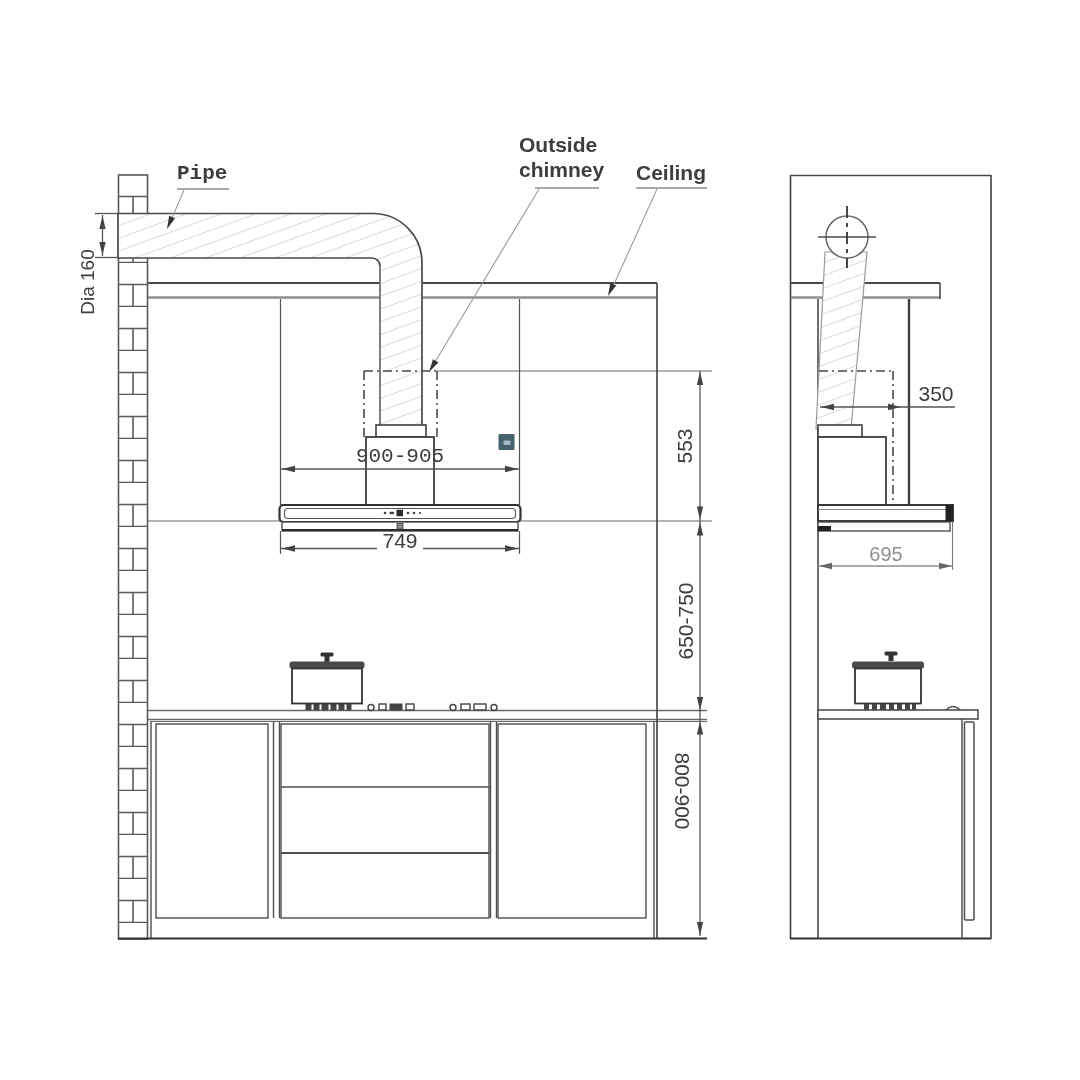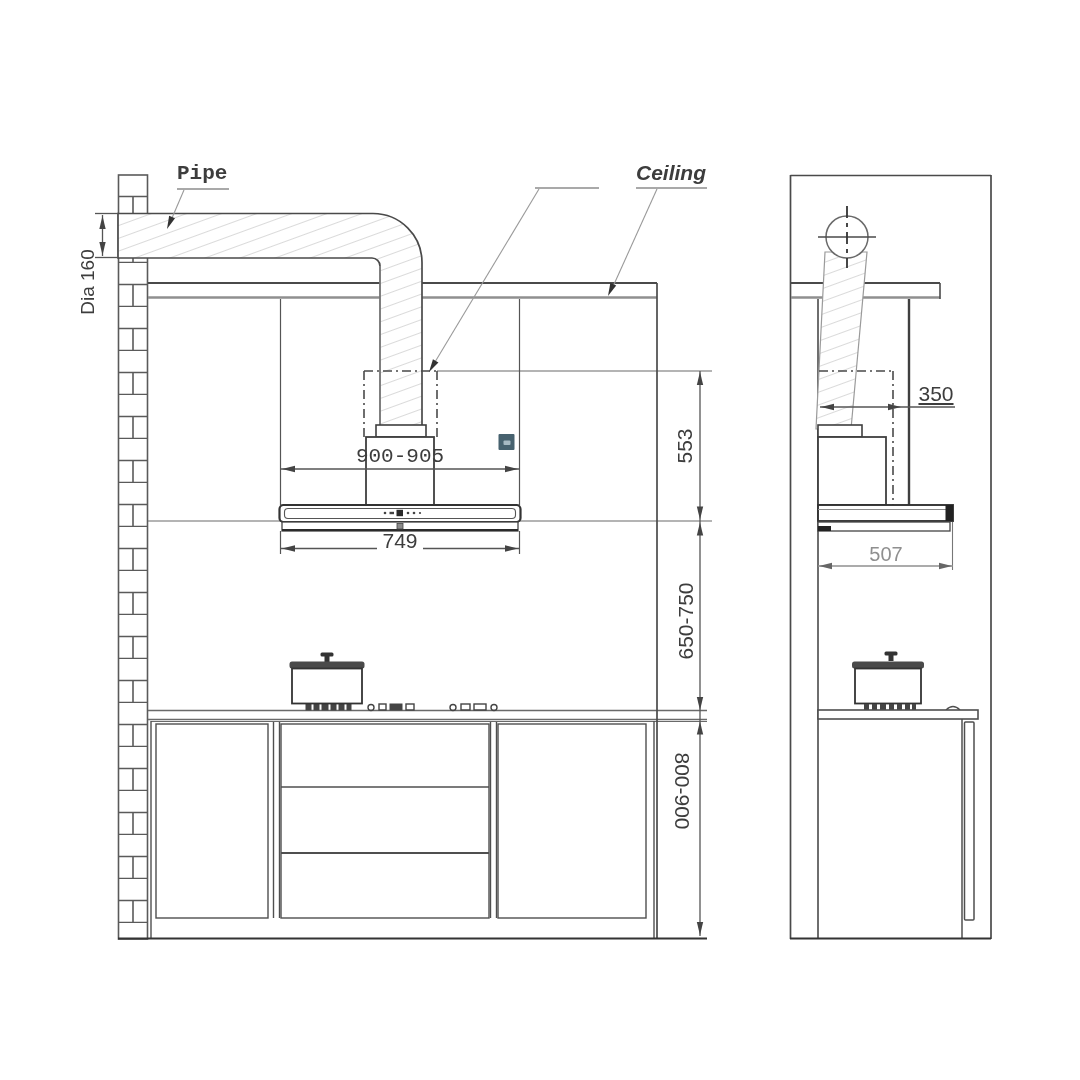--- a/index.html
+++ b/index.html
@@ -251,27 +251,29 @@
       <rect x="818" y="710" width="160" height="9" fill="#ffffff" stroke-width="1.6"></rect>
       <line x1="962" y1="719" x2="962" y2="938" stroke-width="1.5"></line>
       <rect x="964.5" y="722" width="9.5" height="198" rx="1" stroke-width="1.5"></rect>
     </g>
 
     <line x1="790" y1="938.5" x2="991" y2="938.5" stroke="#333" stroke-width="2.2"></line>
   </g>
 </svg>
 
 <div class="lbl" style="left:177px;top:161px;font-family:Liberation Mono, monospace;">Pipe</div>
-<div class="lbl" style="left:636px;top:160px;font-style:italic;">Ceiling</div>
+<div class="lbl" style="left:519px;top:132px;width:120px;">Outside
+chimney</div>
+<div class="lbl" style="left:636px;top:160px;">Ceiling</div>
 
 <div class="dim rot-ccw" style="left:48px;top:271px;width:80px;height:22px;font-size:19px;">Dia 160</div>
 
 <div class="dim" style="left:355px;top:445px;width:90px;font-family:Liberation Mono, monospace;">900-905</div>
 <div class="dim" style="left:370px;top:529px;width:60px;">749</div>
 
 <div class="dim rot-ccw" style="left:659px;top:435px;width:50px;height:22px;">553</div>
 <div class="dim rot-ccw" style="left:640px;top:610px;width:90px;height:22px;">650-750</div>
 <div class="dim rot-cw" style="left:638px;top:780px;width:90px;height:22px;">800-900</div>
 
-<div class="dim" style="left:906px;top:382px;width:60px;text-decoration:underline;">350</div>
-<div class="dim dim-gray" style="left:856px;top:543px;width:60px;font-size:20px;">507</div>
+<div class="dim" style="left:906px;top:382px;width:60px;">350</div>
+<div class="dim dim-gray" style="left:856px;top:543px;width:60px;font-size:20px;">695</div>
 
 </div>
 
 </body></html>

